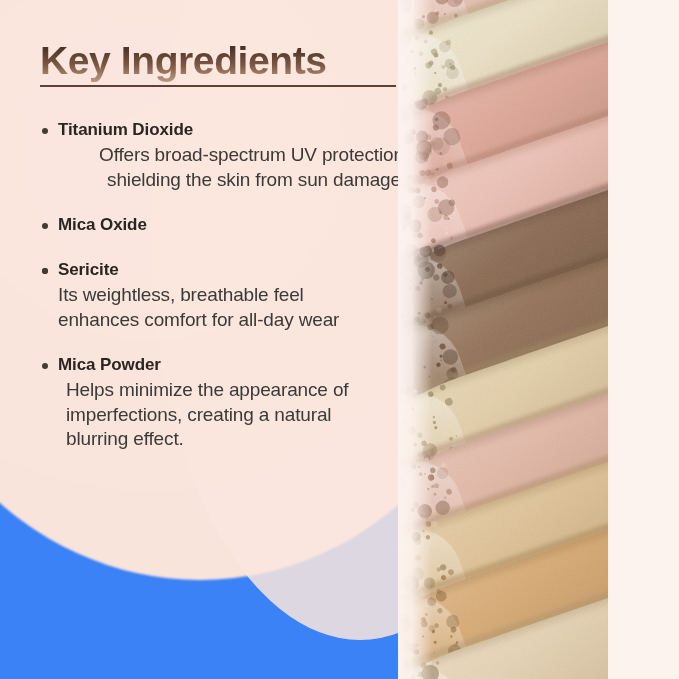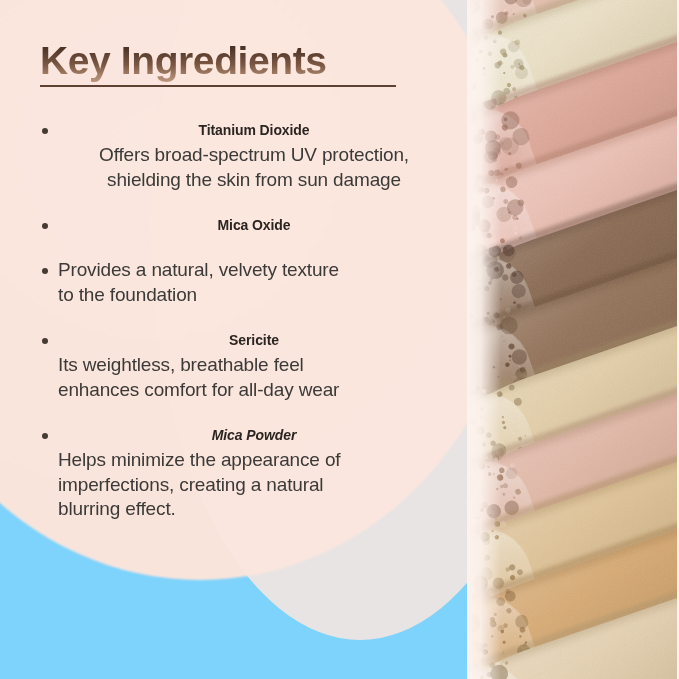--- a/index.html
+++ b/index.html
@@ -10,23 +10,23 @@
     height: 679px;
     overflow: hidden;
   }
   body {
     font-family: "Liberation Sans", sans-serif;
     background: #fdf3ee;
   }
 
   #page {
     position: relative;
-    width: 677px;
+    width: 608px;
     height: 679px;
-    background: #7dd3fc;
+    background: #3b82f6;
     overflow: hidden;
   }
 
   
   .bg-circle {
     position: absolute;
     left: -120px;
     top: -120px;
     width: 640px;
     height: 700px;
@@ -103,26 +103,25 @@
     position: absolute;
     left: 2px;
     top: 10px;
     width: 6px;
     height: 6px;
     border-radius: 50%;
     background: #463a33;
   }
   .item-title {
     margin: 0;
-    font-size: 14px;
+    font-size: 17px;
     line-height: 24px;
     font-weight: 700;
     color: #2b2522;
     letter-spacing: -0.1px;
-    text-align: center;
   }
   .item-desc {
     margin: 1px 0 0 0;
     font-size: 19px;
     line-height: 24.5px;
     font-weight: 300;
     color: #3b3a38;
     letter-spacing: -0.15px;
     white-space: pre-line;
   }
@@ -220,33 +219,31 @@
           <p class="item-title" style="color: rgb(43, 37, 34);">Titanium Dioxide</p>
           <p class="item-desc" style="color: rgb(59, 58, 56); text-align: center;">Offers broad-spectrum UV protection,
 shielding the skin from sun damage</p>
         </li>
         <li class="item">
           <span class="bullet" style="background: rgb(70, 58, 51);"></span>
           <p class="item-title" style="color: rgb(43, 37, 34);">Mica Oxide</p>
         </li>
         <li class="item">
           <span class="bullet" style="background: rgb(70, 58, 51);"></span>
-          <p class="item-desc" style="color: rgb(59, 58, 56);">Provides a natural, velvety texture
-to the foundation</p>
         </li>
         <li class="item">
           <span class="bullet" style="background: rgb(70, 58, 51);"></span>
           <p class="item-title" style="color: rgb(43, 37, 34);">Sericite</p>
           <p class="item-desc" style="color: rgb(59, 58, 56);">Its weightless, breathable feel
 enhances comfort for all-day wear</p>
         </li>
         <li class="item">
           <span class="bullet" style="background: rgb(70, 58, 51);"></span>
-          <p class="item-title" style="color: rgb(43, 37, 34); font-style: italic;">Mica Powder</p>
-          <p class="item-desc" style="color: rgb(59, 58, 56);">Helps minimize the appearance of
+          <p class="item-title" style="color: rgb(43, 37, 34);">Mica Powder</p>
+          <p class="item-desc" style="color: rgb(59, 58, 56); margin-left: 8px;">Helps minimize the appearance of
 imperfections, creating a natural
 blurring effect.</p>
         </li>
       </ul>
 
   </div>
 
   <div class="photo">
     <div class="photo-inner" id="photo-inner">
         <div class="band" style="top: -40px;">

